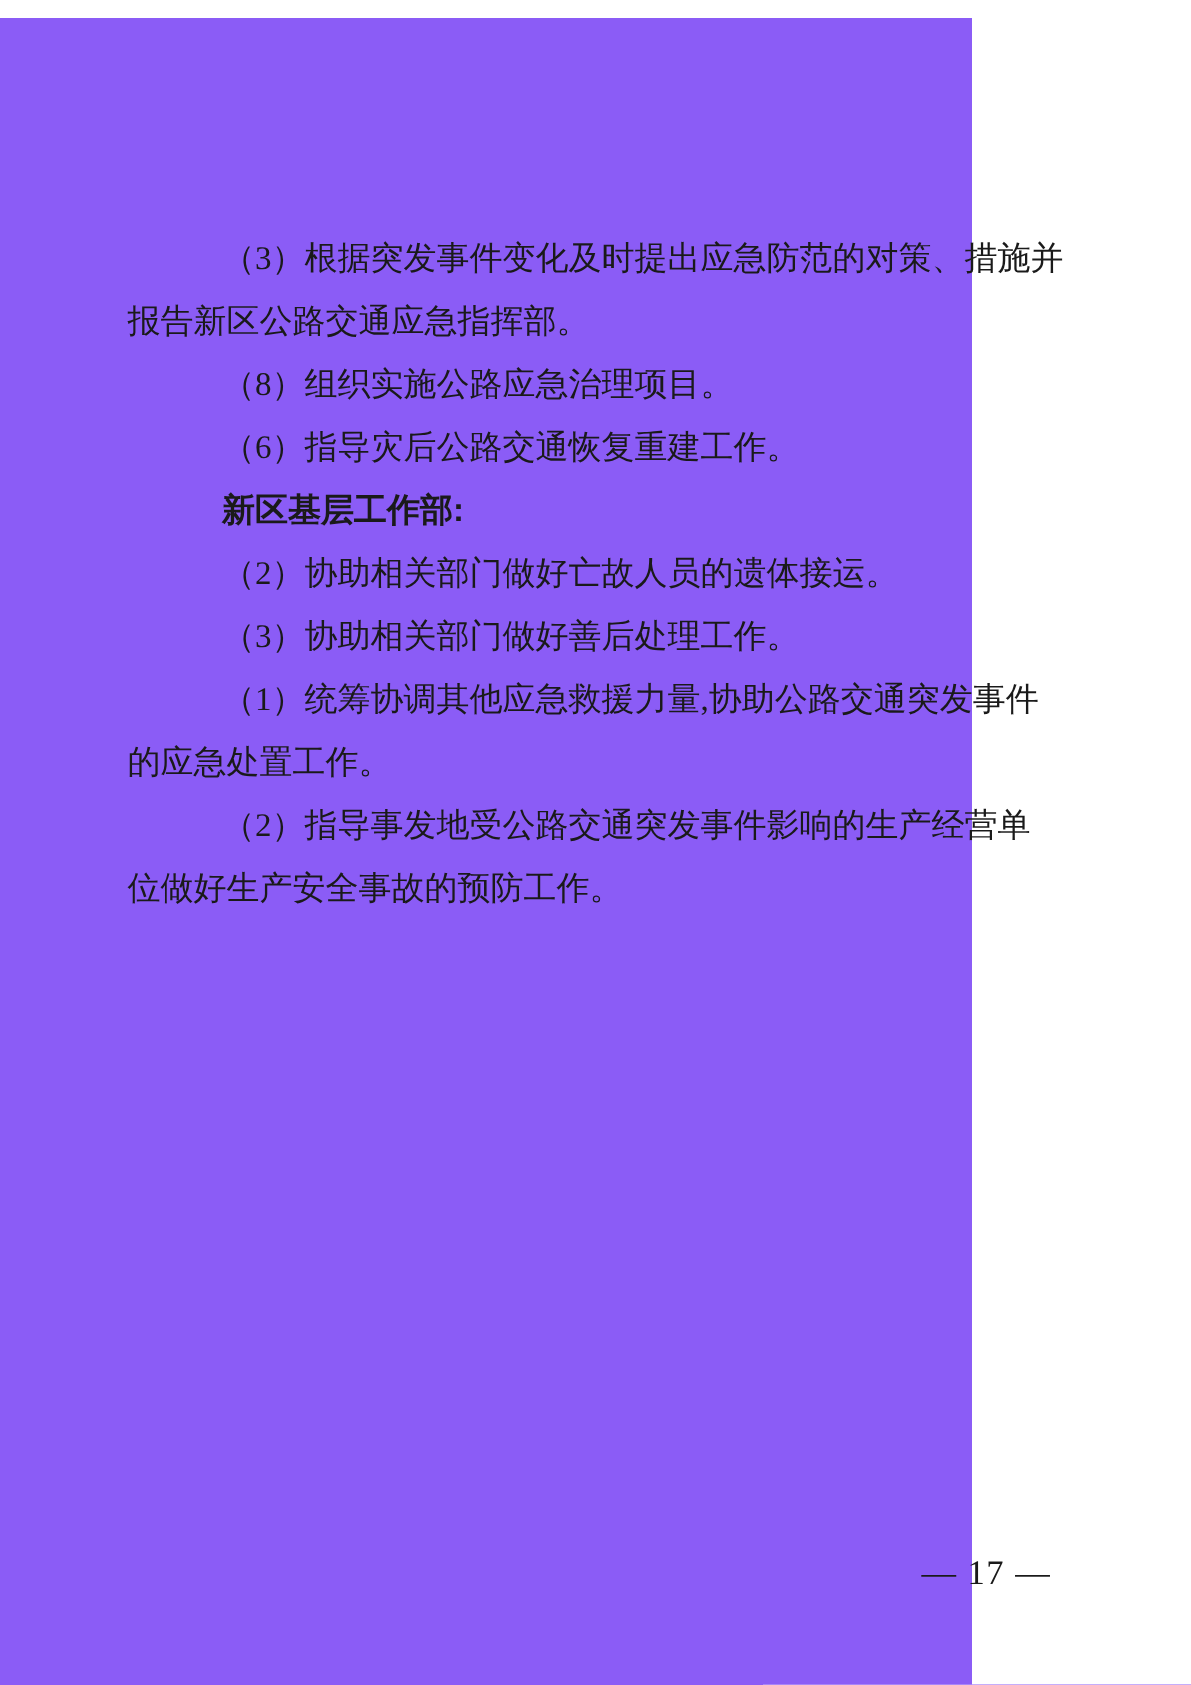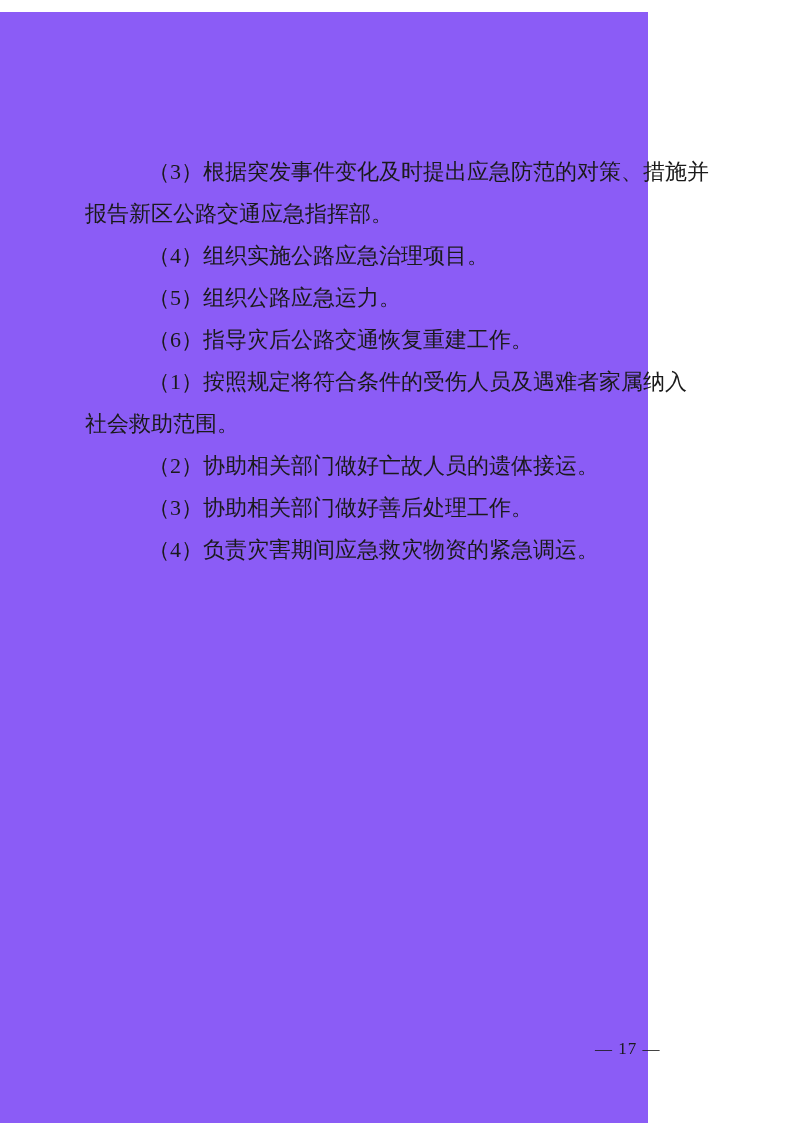--- a/index.html
+++ b/index.html
@@ -39,41 +39,43 @@
   }
   .heading {
     font-weight: bold;
     font-family: "Liberation Sans", "DejaVu Sans", sans-serif;
   }
   .footer {
     position: absolute;
     top: 1024px;
     left: 595px;
     width: 125px;
-    font-size: 17px;
+    text-align: center;
+    font-size: 23px;
     line-height: 26px;
     letter-spacing: 1px;
     color: #1a1a1a;
   }
 </style>
 </head>
 <body>
 
 <div class="page">
 
   <main class="content">
     <p class="para">（3）根据突发事件变化及时提出应急防范的对策、措施并
 报告新区公路交通应急指挥部。</p>
-    <p class="para">（4）组织实施公路应急治理项目。</p>
-    <p class="para">（5）组织公路应急运力。</p>
+    <p class="para">（8）组织实施公路应急治理项目。</p>
     <p class="para">（6）指导灾后公路交通恢复重建工作。</p>
-    <p class="para">（1）按照规定将符合条件的受伤人员及遇难者家属纳入
-社会救助范围。</p>
+    <p class="para heading">新区基层工作部:</p>
     <p class="para">（2）协助相关部门做好亡故人员的遗体接运。</p>
     <p class="para">（3）协助相关部门做好善后处理工作。</p>
-    <p class="para">（4）负责灾害期间应急救灾物资的紧急调运。</p>
+    <p class="para">（1）统筹协调其他应急救援力量,协助公路交通突发事件
+的应急处置工作。</p>
+    <p class="para">（2）指导事发地受公路交通突发事件影响的生产经营单
+位做好生产安全事故的预防工作。</p>
   </main>
 
   <footer class="footer">
     <span>— 17 —</span>
   </footer>
 
 </div>
 
 </body></html>

